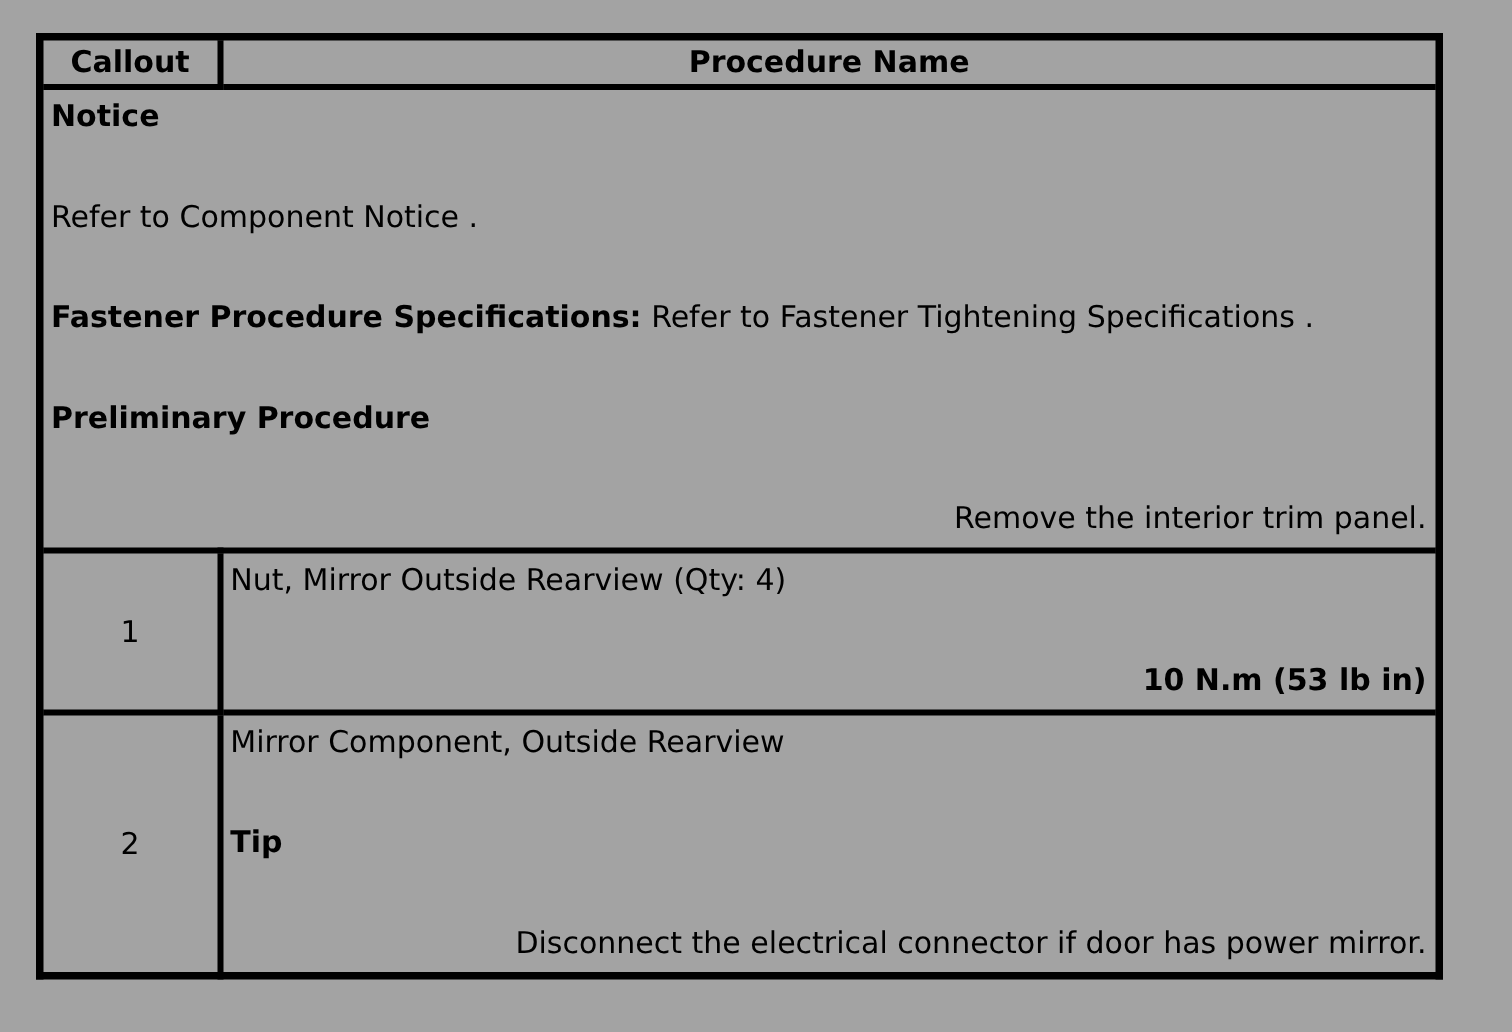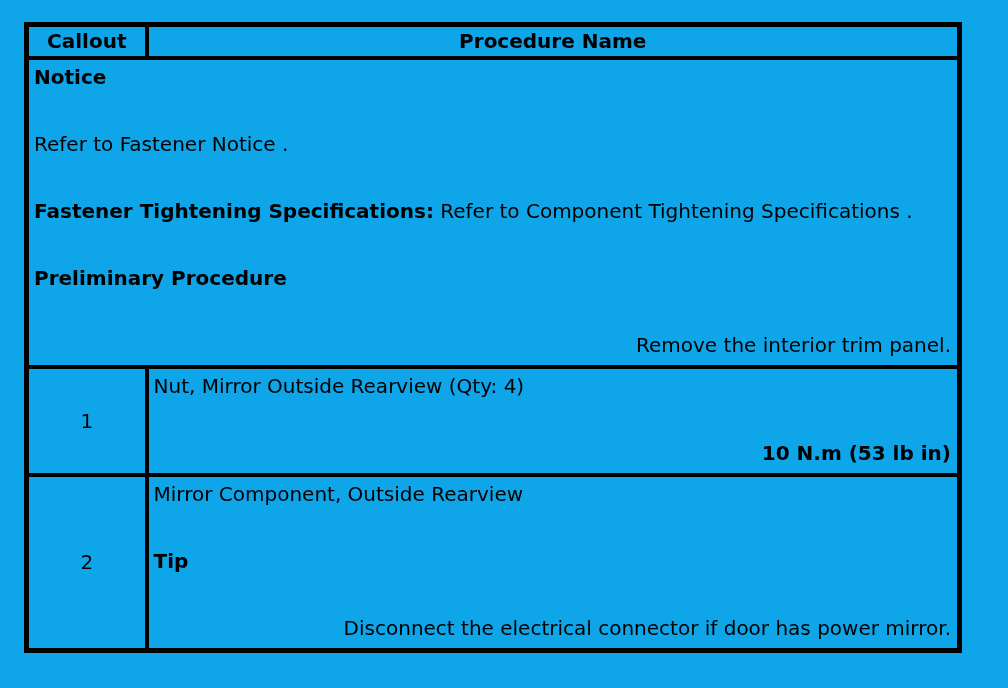--- a/index.html
+++ b/index.html
@@ -1,21 +1,21 @@
 <!DOCTYPE html>
 <html><head>
 <meta charset="utf-8">
 <style>
   * { box-sizing: border-box; }
   html, body { margin: 0; padding: 0; background: #ffffff; }
   .page {
     position: relative;
     width: 1008px;
     height: 688px;
-    background: #0ea5e9;
+    background: #a3a3a3;
     font-family: "DejaVu Sans", sans-serif;
     color: #000000;
   }
   table.spec-table {
     position: absolute;
     left: 24px;
     top: 22px;
     width: 938px;
     border-collapse: collapse;
     table-layout: fixed;
@@ -65,22 +65,22 @@
     </colgroup>
     <tbody>
       <tr>
         <th>Callout</th>
         <th>Procedure Name</th>
       </tr>
 
       <tr>
         <td class="text-cell notice-cell" colspan="2">
           <div class="line"><b>Notice</b><span></span></div>
-          <div class="line"><b></b><span>Refer to Fastener Notice .</span></div>
-          <div class="line"><b>Fastener Tightening Specifications:</b><span> Refer to Component Tightening Specifications .</span></div>
+          <div class="line"><b></b><span>Refer to Component Notice .</span></div>
+          <div class="line"><b>Fastener Procedure Specifications:</b><span> Refer to Fastener Tightening Specifications .</span></div>
           <div class="line"><b>Preliminary Procedure</b><span></span></div>
           <div class="line"><b></b><span>Remove the interior trim panel.</span></div>
         </td>
       </tr>
 
       <tr class="callout-row-1">
         <td class="callout-cell">1</td>
         <td class="text-cell">
           <div class="line"><b></b><span>Nut, Mirror Outside Rearview (Qty: 4)</span></div>
           <div class="line"><b>10 N.m (53 lb in)</b><span></span></div>

